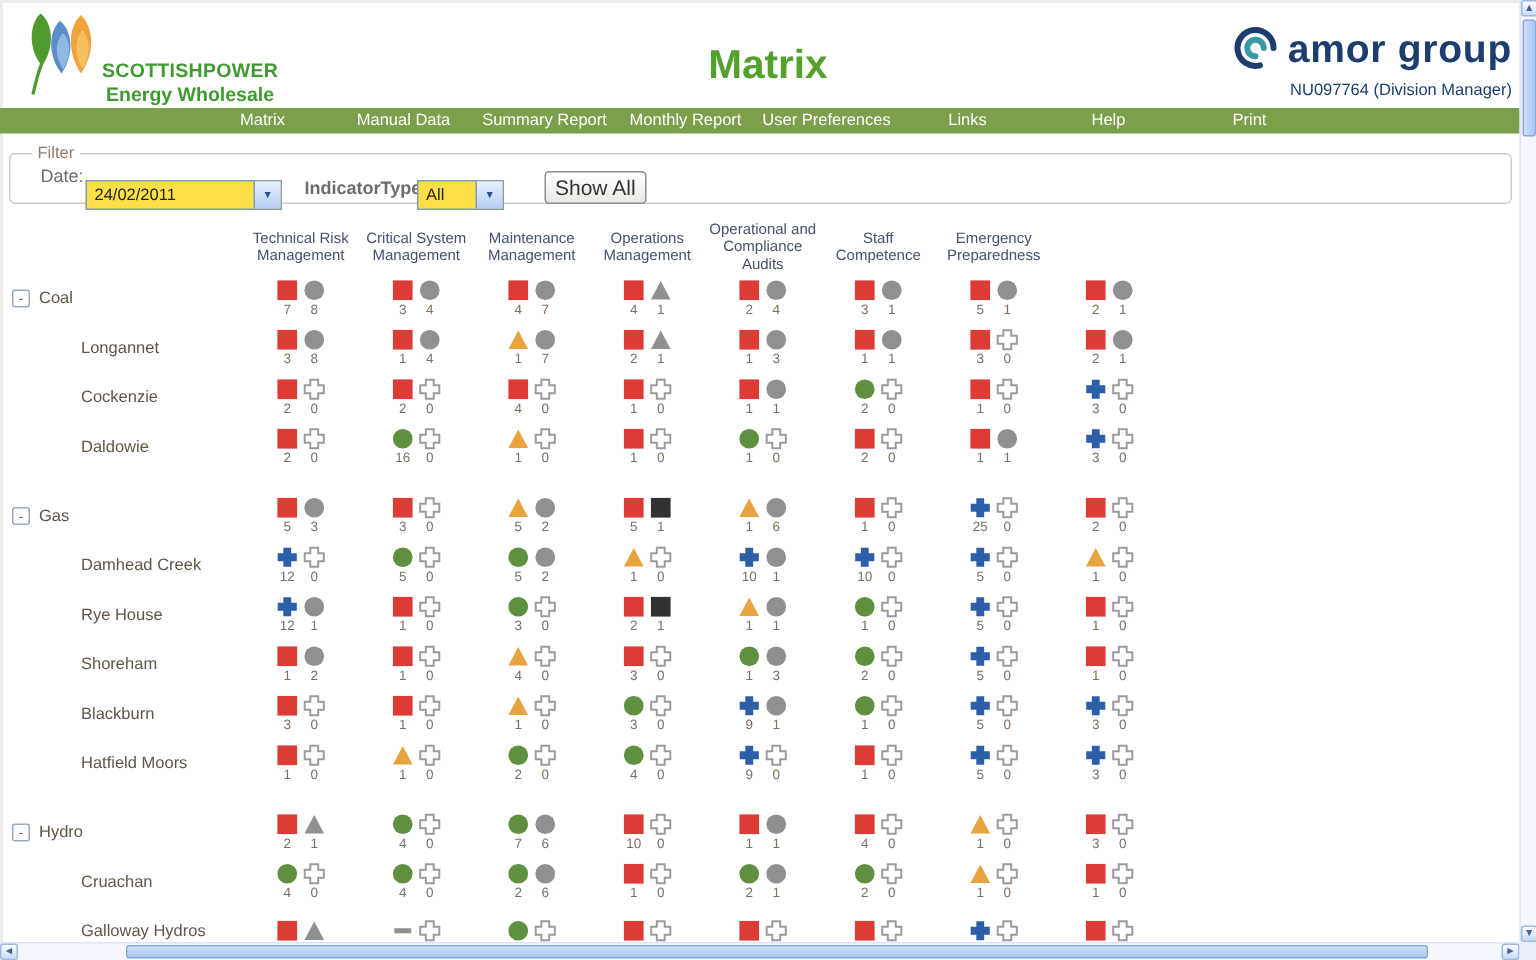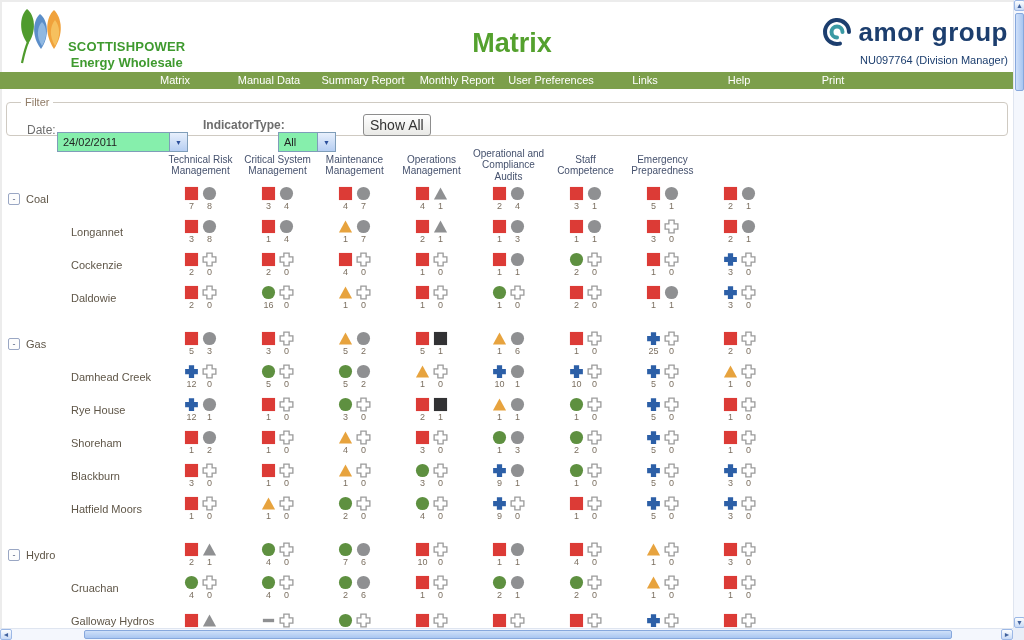--- a/index.html
+++ b/index.html
@@ -22,44 +22,44 @@
   
   .navbar{position:absolute;left:0;top:72px;width:1024px;height:17px;background:#7c9f4b;
           display:flex;padding-left:128px;box-sizing:border-box;}
   .nav-item{width:94px;text-align:center;color:#fff;font-size:11px;line-height:17px;cursor:pointer;}
 
   
   .filter{position:absolute;left:6px;top:96px;width:1000px;height:38px;
           border:1px solid #cfcac2;border-radius:4px;margin:0;padding:0;}
   .filter legend{font-size:11px;font-weight:400;color:#8f7b66;margin-left:14px;padding:0 4px;}
   .flabel{position:absolute;font-size:12px;color:#6d6d6d;}
-  .lab-date{left:20px;top:15px;}
+  .lab-date{left:20px;top:2px;}
   .lab-ind{left:196px;top:10px;font-weight:bold;}
-  .select{position:absolute;top:24px;height:20px;background:#86efac;border:1px solid #7f9db9;
+  .select{position:absolute;top:12px;height:20px;background:#fde047;border:1px solid #7f9db9;
           display:flex;align-items:stretch;box-sizing:border-box;cursor:pointer;justify-content:space-between;}
   .sel-date{left:50px;width:131px;}
   .sel-ind{left:271px;width:58px;}
   .select .val{flex:1;font-size:11px;color:#222;padding:3px 0 0 5px;}
   .sel-btn{width:17px;background:linear-gradient(180deg,#e8f0fc,#b6cef2);
            border-left:1px solid #7f9db9;color:#2b4e9b;font-size:7px;
            display:flex;align-items:center;justify-content:center;}
   .showall{position:absolute;left:356px;top:6px;height:22px;min-width:62px;
            border:1px solid #8d8d8d;border-radius:3px;background:linear-gradient(#ffffff,#e9e9e6);
            font-size:14px;color:#333;font-family:Liberation Sans, sans-serif;cursor:pointer;}
 
   
   .matrix{position:absolute;left:0;top:148px;width:790px;}
   .header-row{display:flex;align-items:center;height:34px;}
   .spacer{width:162px;flex:none;}
   .header-cell{width:77px;flex:none;font-size:10px;color:#45516d;line-height:1.15;text-align:center;}
   .row{display:flex;align-items:center;height:33px;}
   #rows .row.group{margin-top:13px;}
   #rows .row.group:first-child{margin-top:0;}
   .row-label{width:162px;flex:none;font-size:11px;color:#5f5648;display:flex;align-items:center;box-sizing:border-box;}
-  .row-label.child{padding-left:71px;}
+  .row-label.child{padding-left:54px;}
   .row-label.glabel{padding-left:8px;}
   .collapse{width:12px;height:12px;border:1px solid #9aa7c4;border-radius:2px;background:#fdfdfd;
             color:#55627f;font-size:9px;line-height:10px;text-align:center;margin-right:6px;
             box-sizing:border-box;cursor:pointer;flex:none;}
   .cell{width:77px;flex:none;display:flex;justify-content:center;}
   .stack{width:18px;text-align:center;cursor:pointer;}
   .icon{display:block;width:15px;height:15px;margin:0 auto;}
   .icon svg{display:block;width:15px;height:15px;}
   .num{font-size:9px;color:#7b6f60;margin-top:1px;line-height:1;}
 

